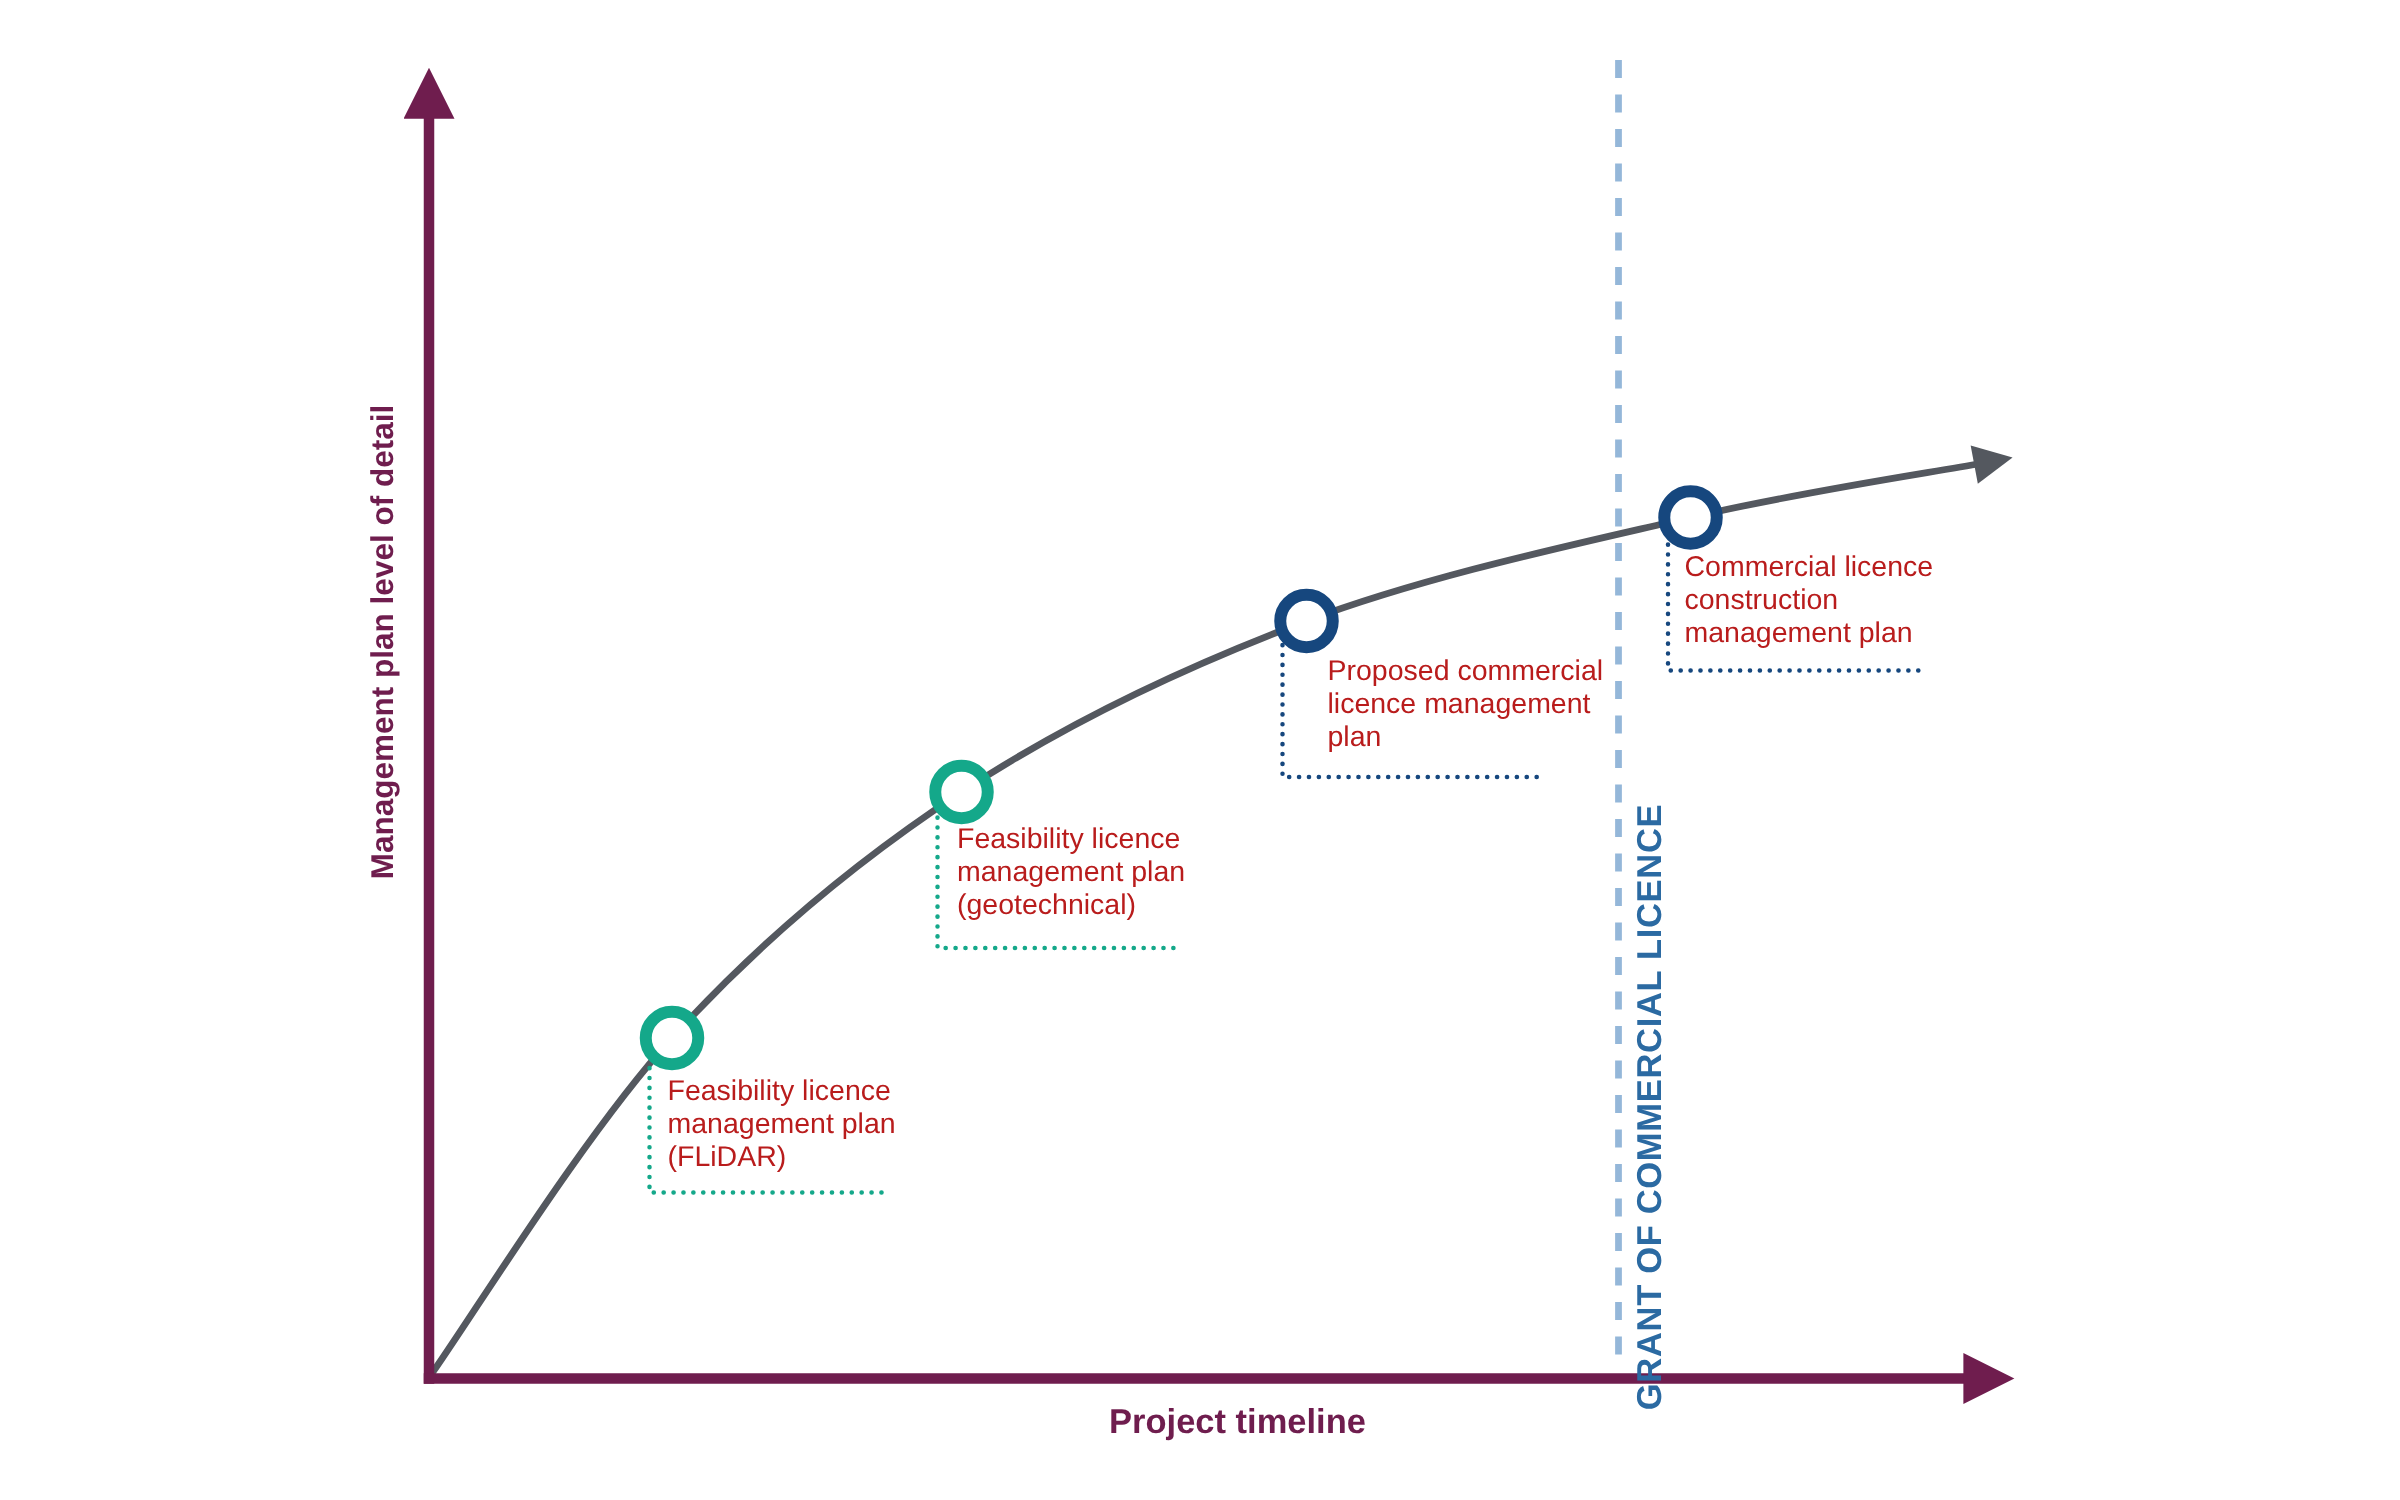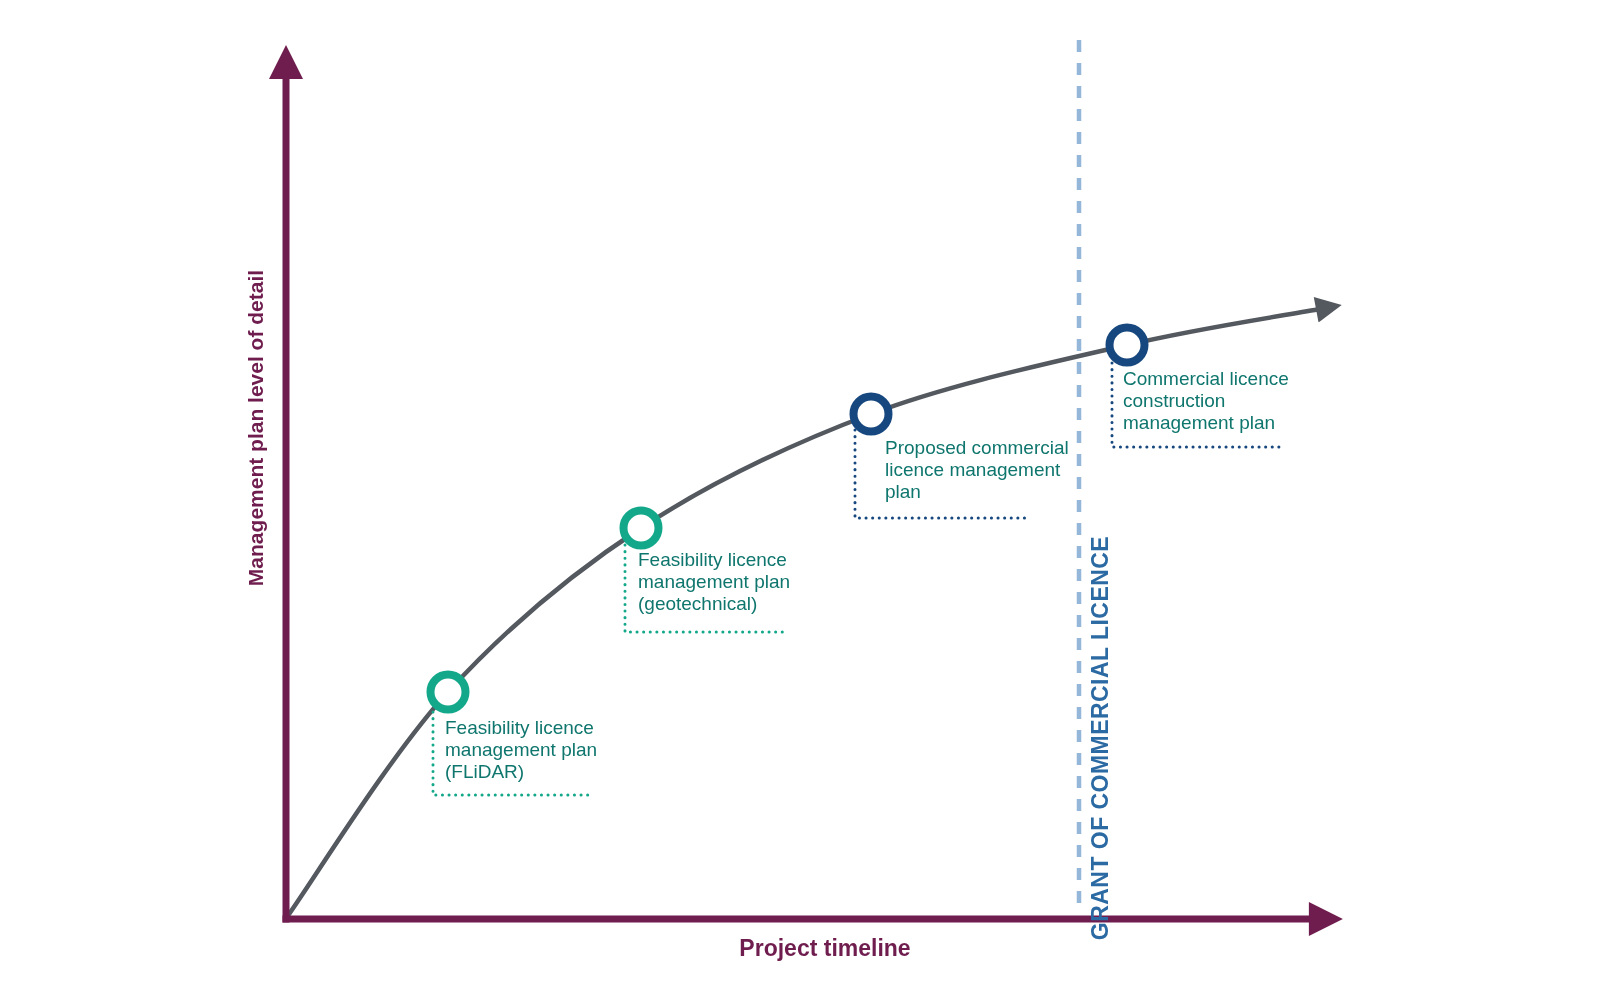--- a/index.html
+++ b/index.html
@@ -8,21 +8,21 @@
     width:1600px;height:1000px;
     background:#ffffff;
     font-family:"Liberation Sans", sans-serif;
     overflow:hidden;
   }
   .stage svg{position:absolute;left:0;top:0;}
   .milestone-label{
     position:absolute;
     font-size:19px;
     line-height:22px;
-    color:#0f766e;
+    color:#b91c1c;
     white-space:pre-line;
   }
   .m1{left:445px;top:717px;}
   .m2{left:638px;top:549px;}
   .m3{left:869px;top:437px;margin-left:16px;}
   .m4{left:1123px;top:368px;}
   .axis-label{
     position:absolute;
     color:#6f1d4e;
     font-weight:bold;

